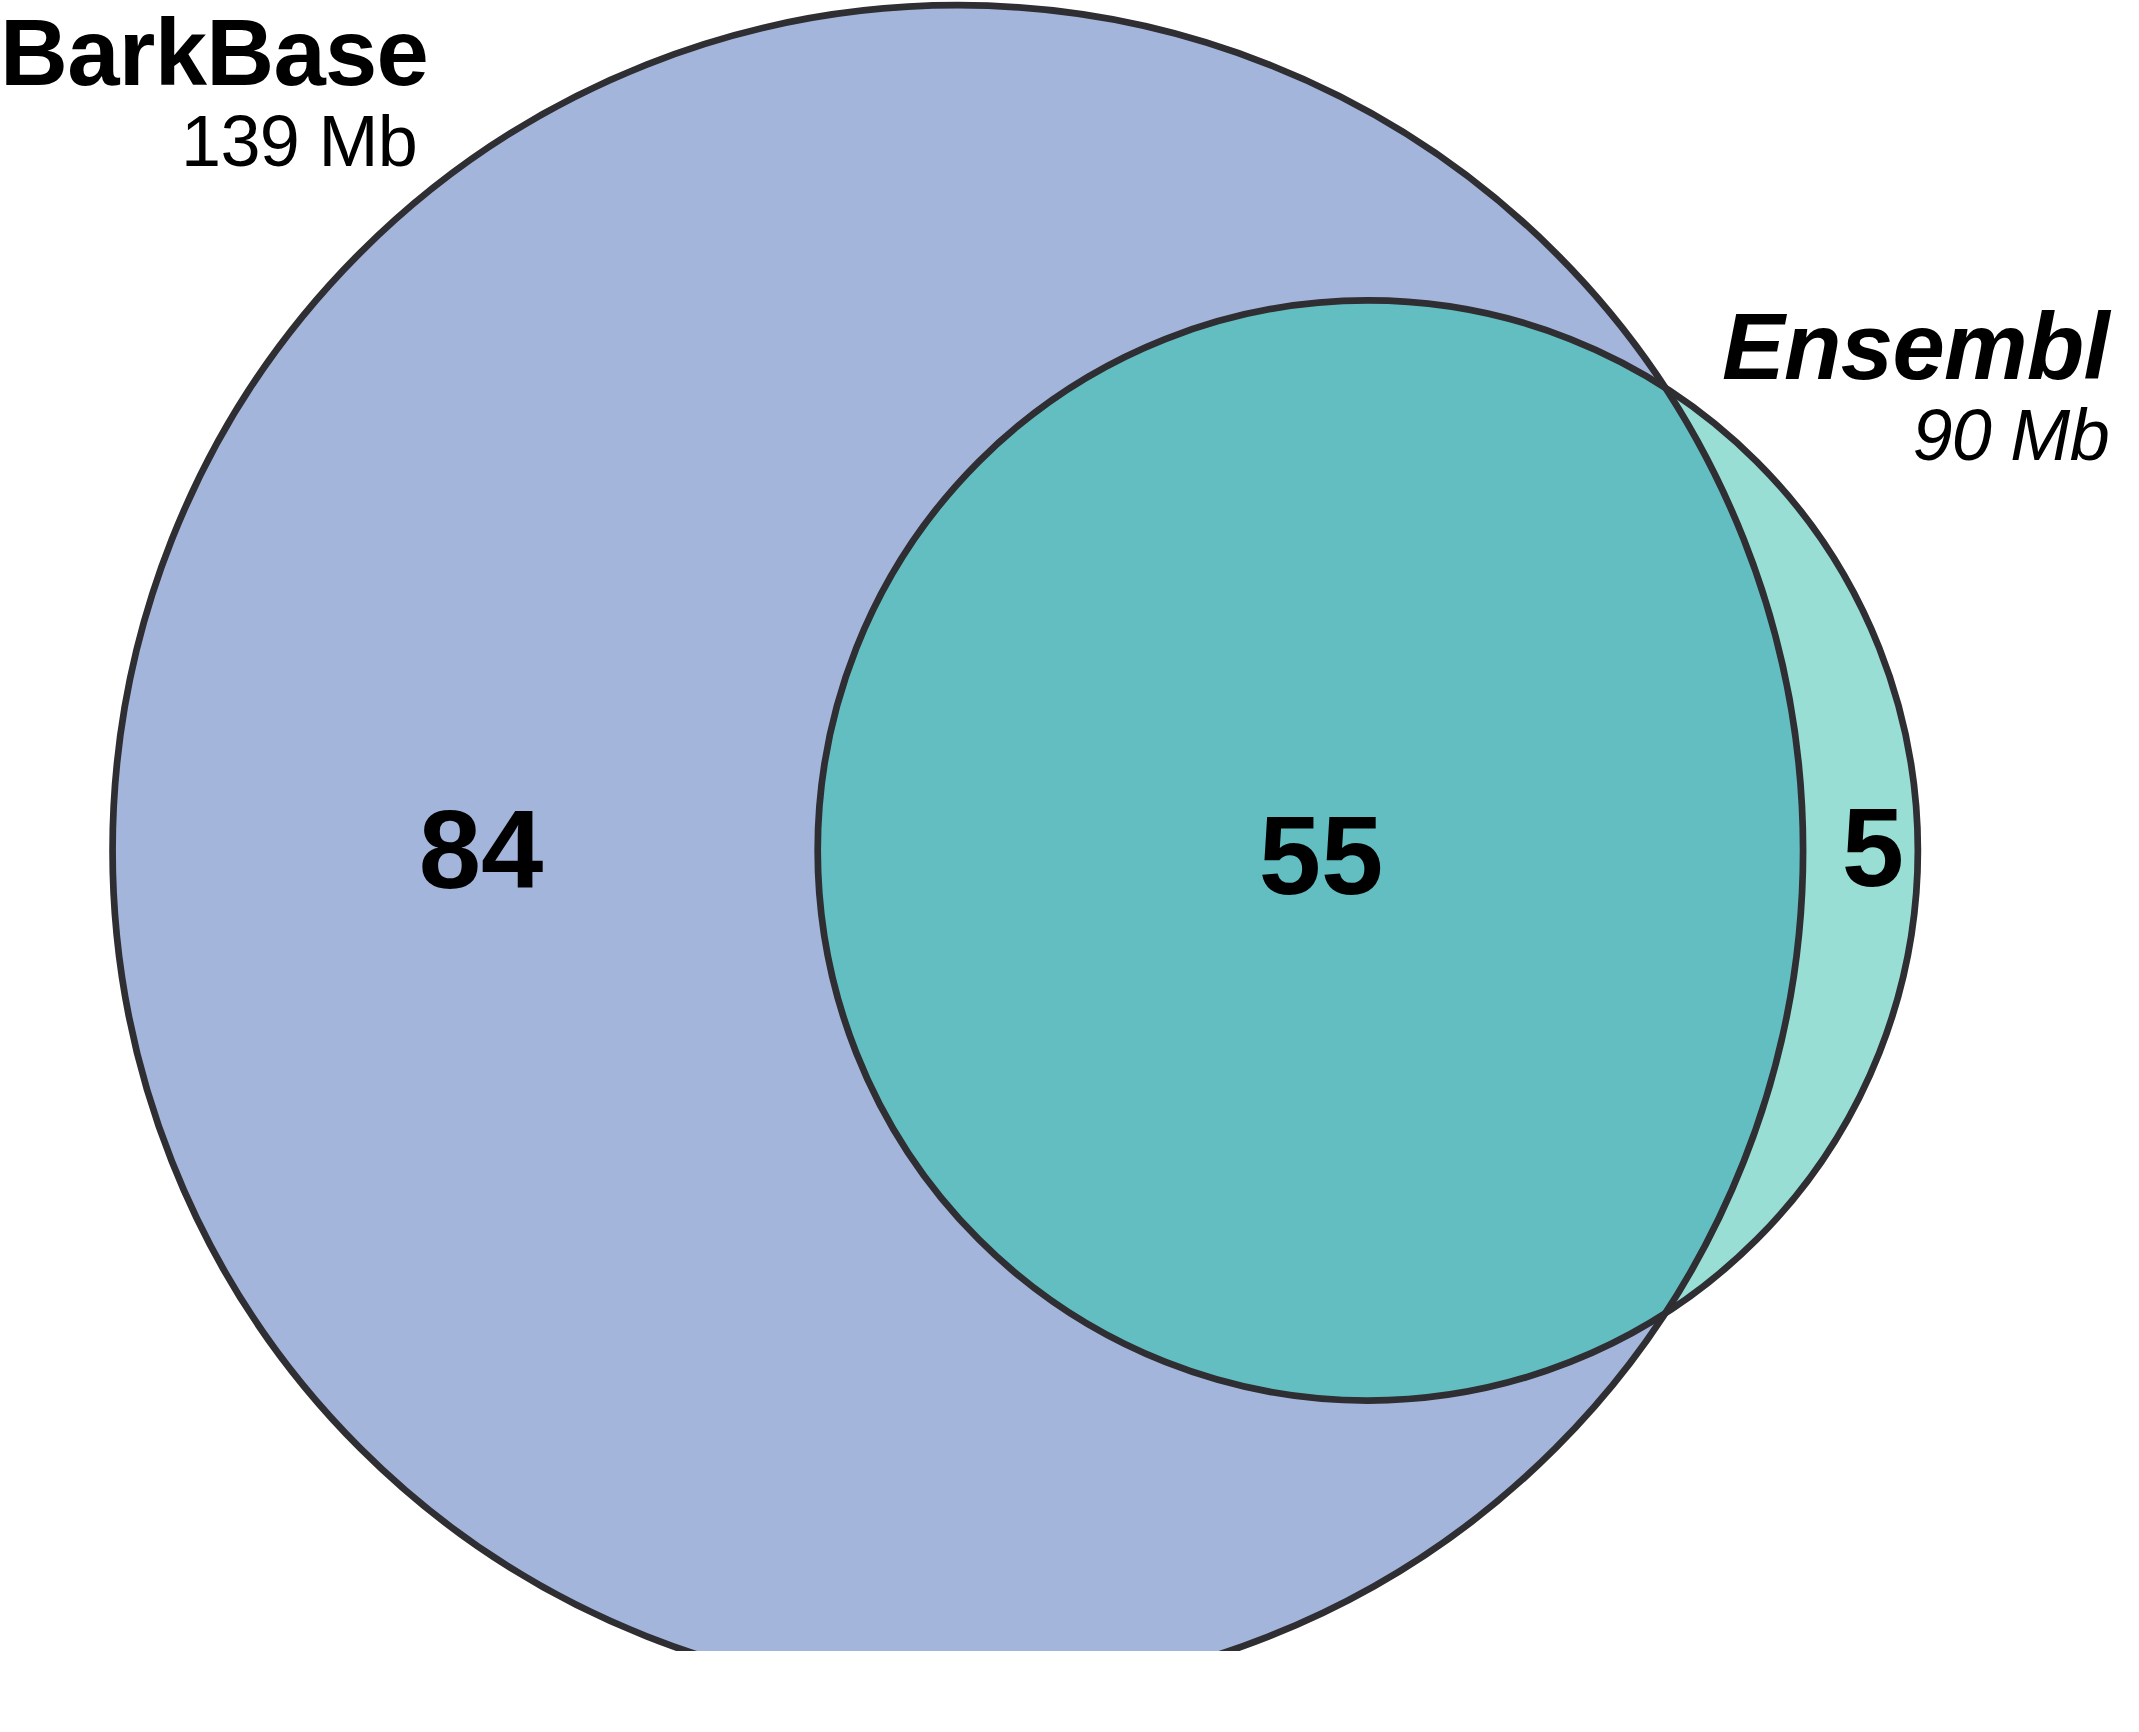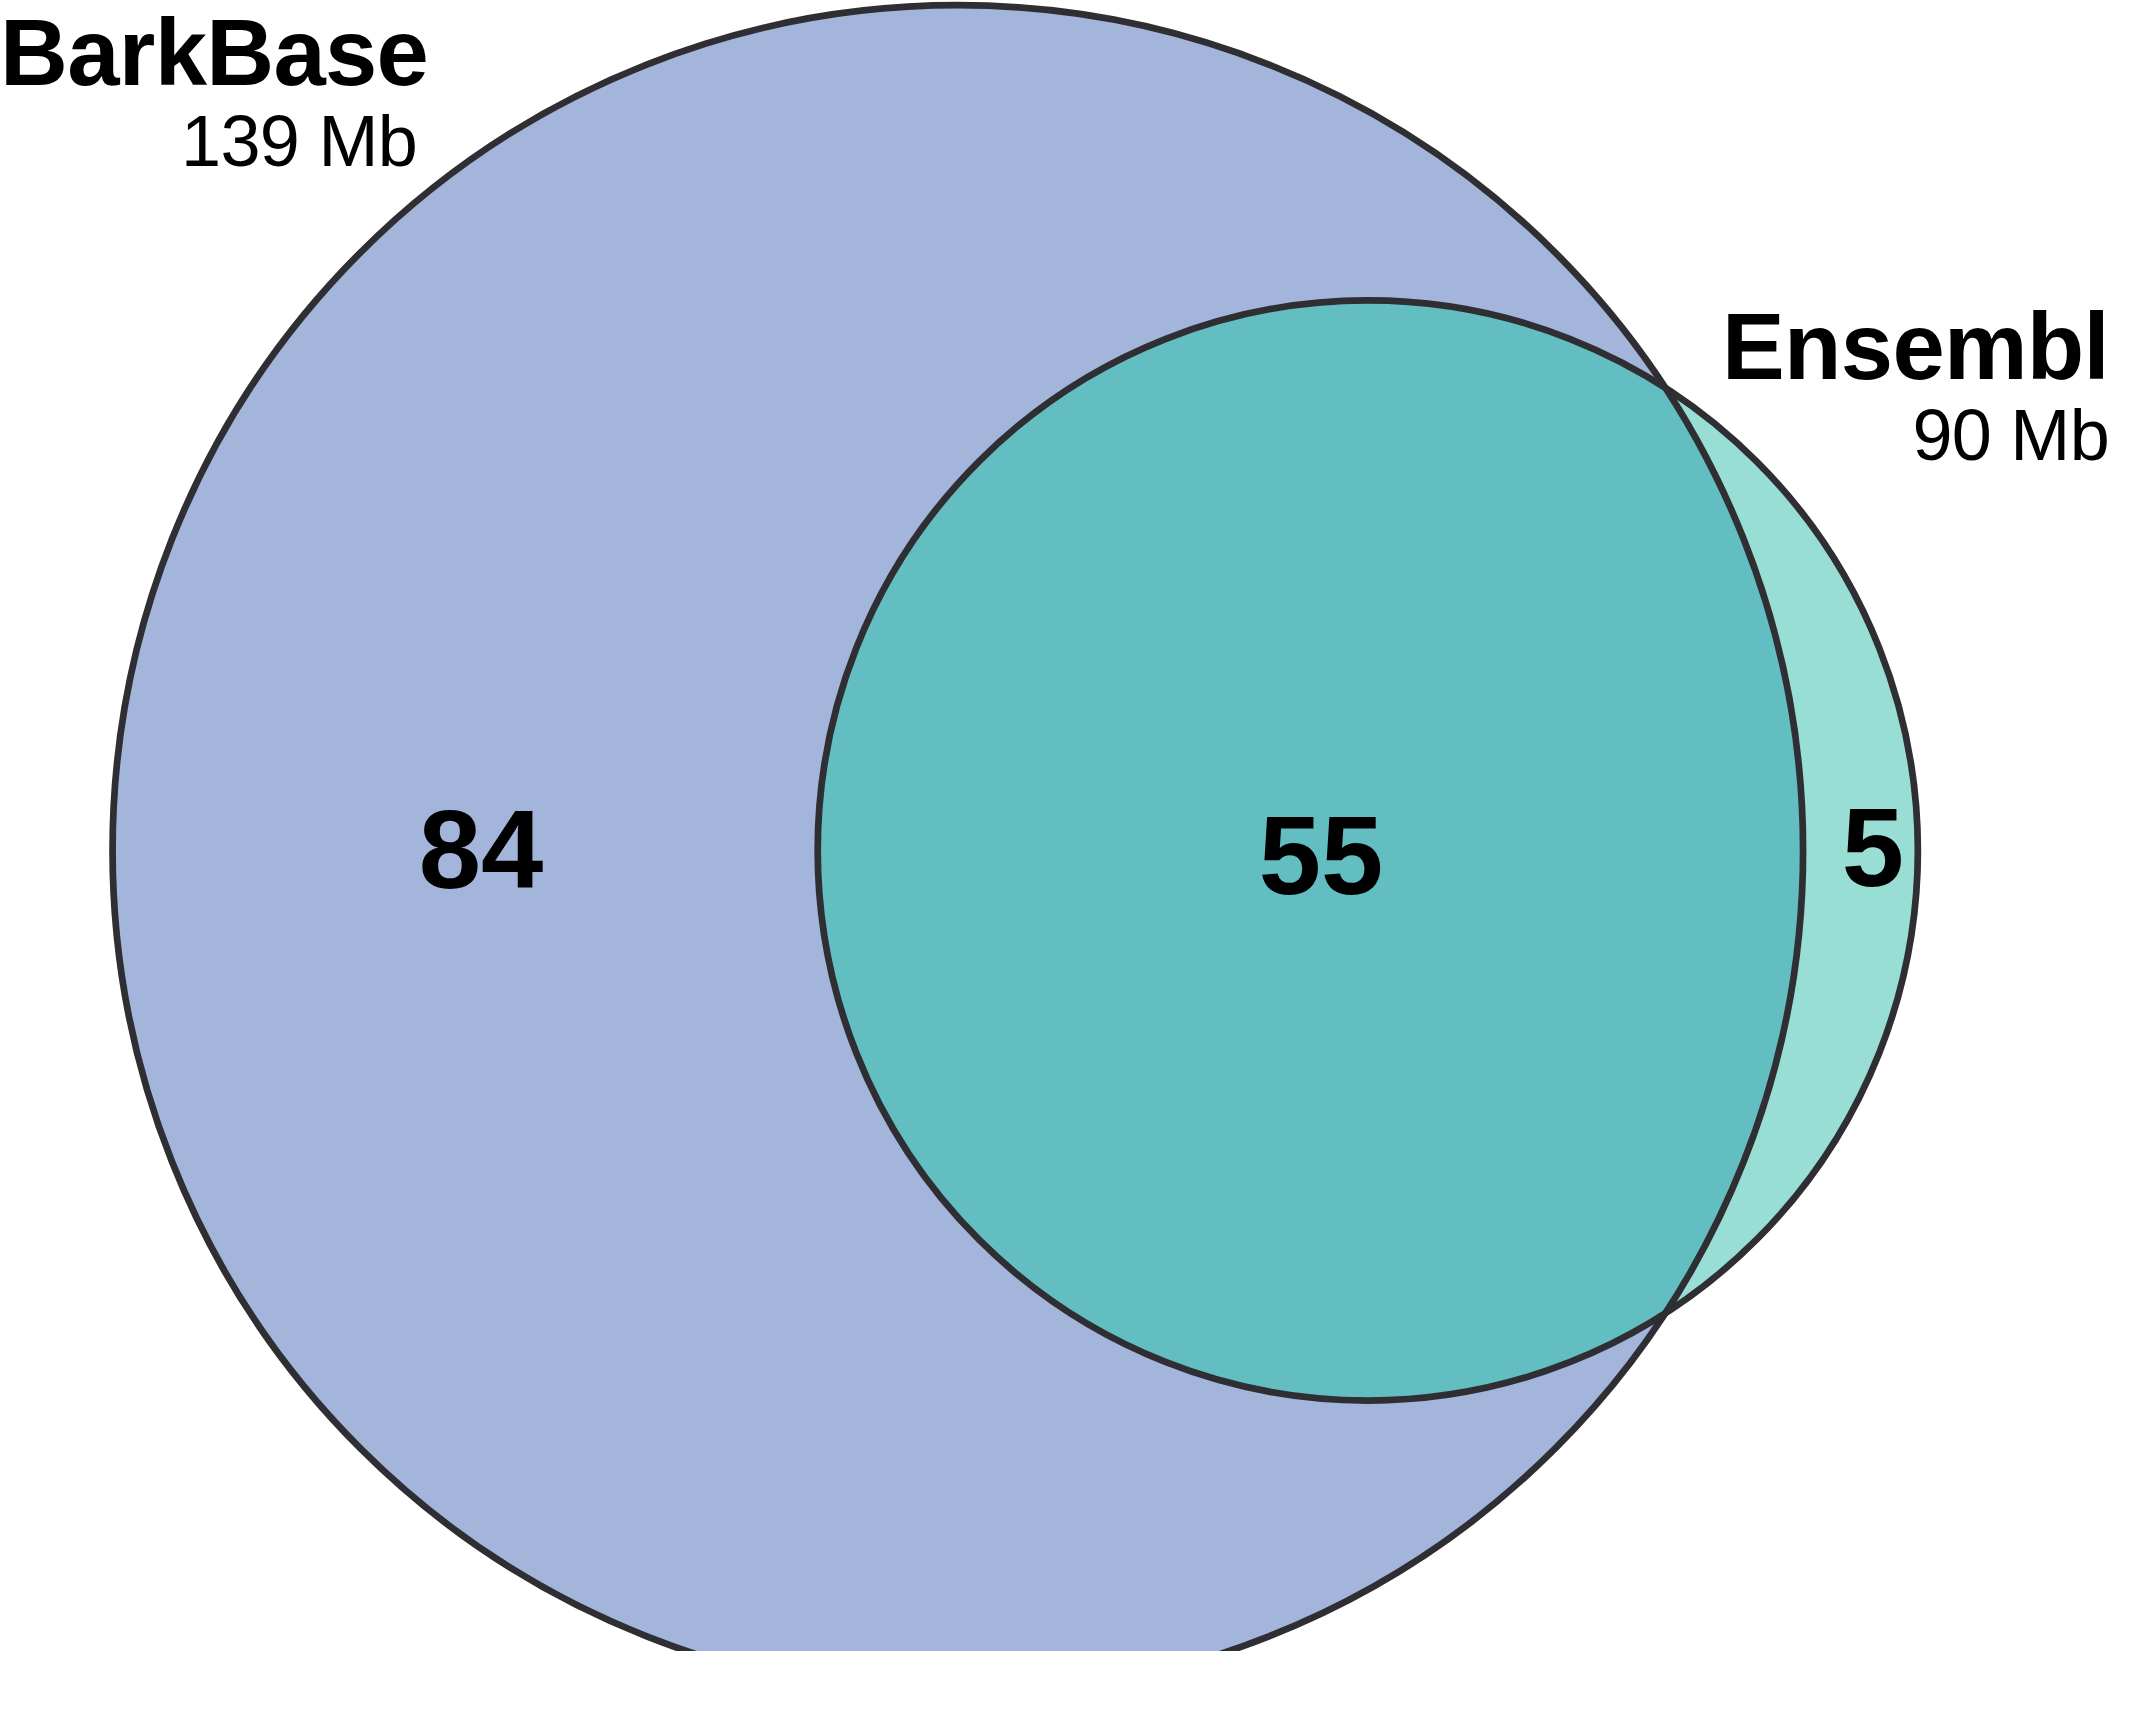--- a/index.html
+++ b/index.html
@@ -48,20 +48,21 @@
   }
   #label-barkbase {
     left: 0px;
     top: 3px;
     width: 417px;
   }
   #label-ensembl {
     left: 1692px;
     top: 297px;
     width: 417px;
+    font-style: italic;
   }
   .region-count {
     position: absolute;
     font-weight: bold;
     font-size: 112px;
     color: #000000;
     text-align: center;
     line-height: 1;
     user-select: none;
     transform: translate(-50%, -50%);

